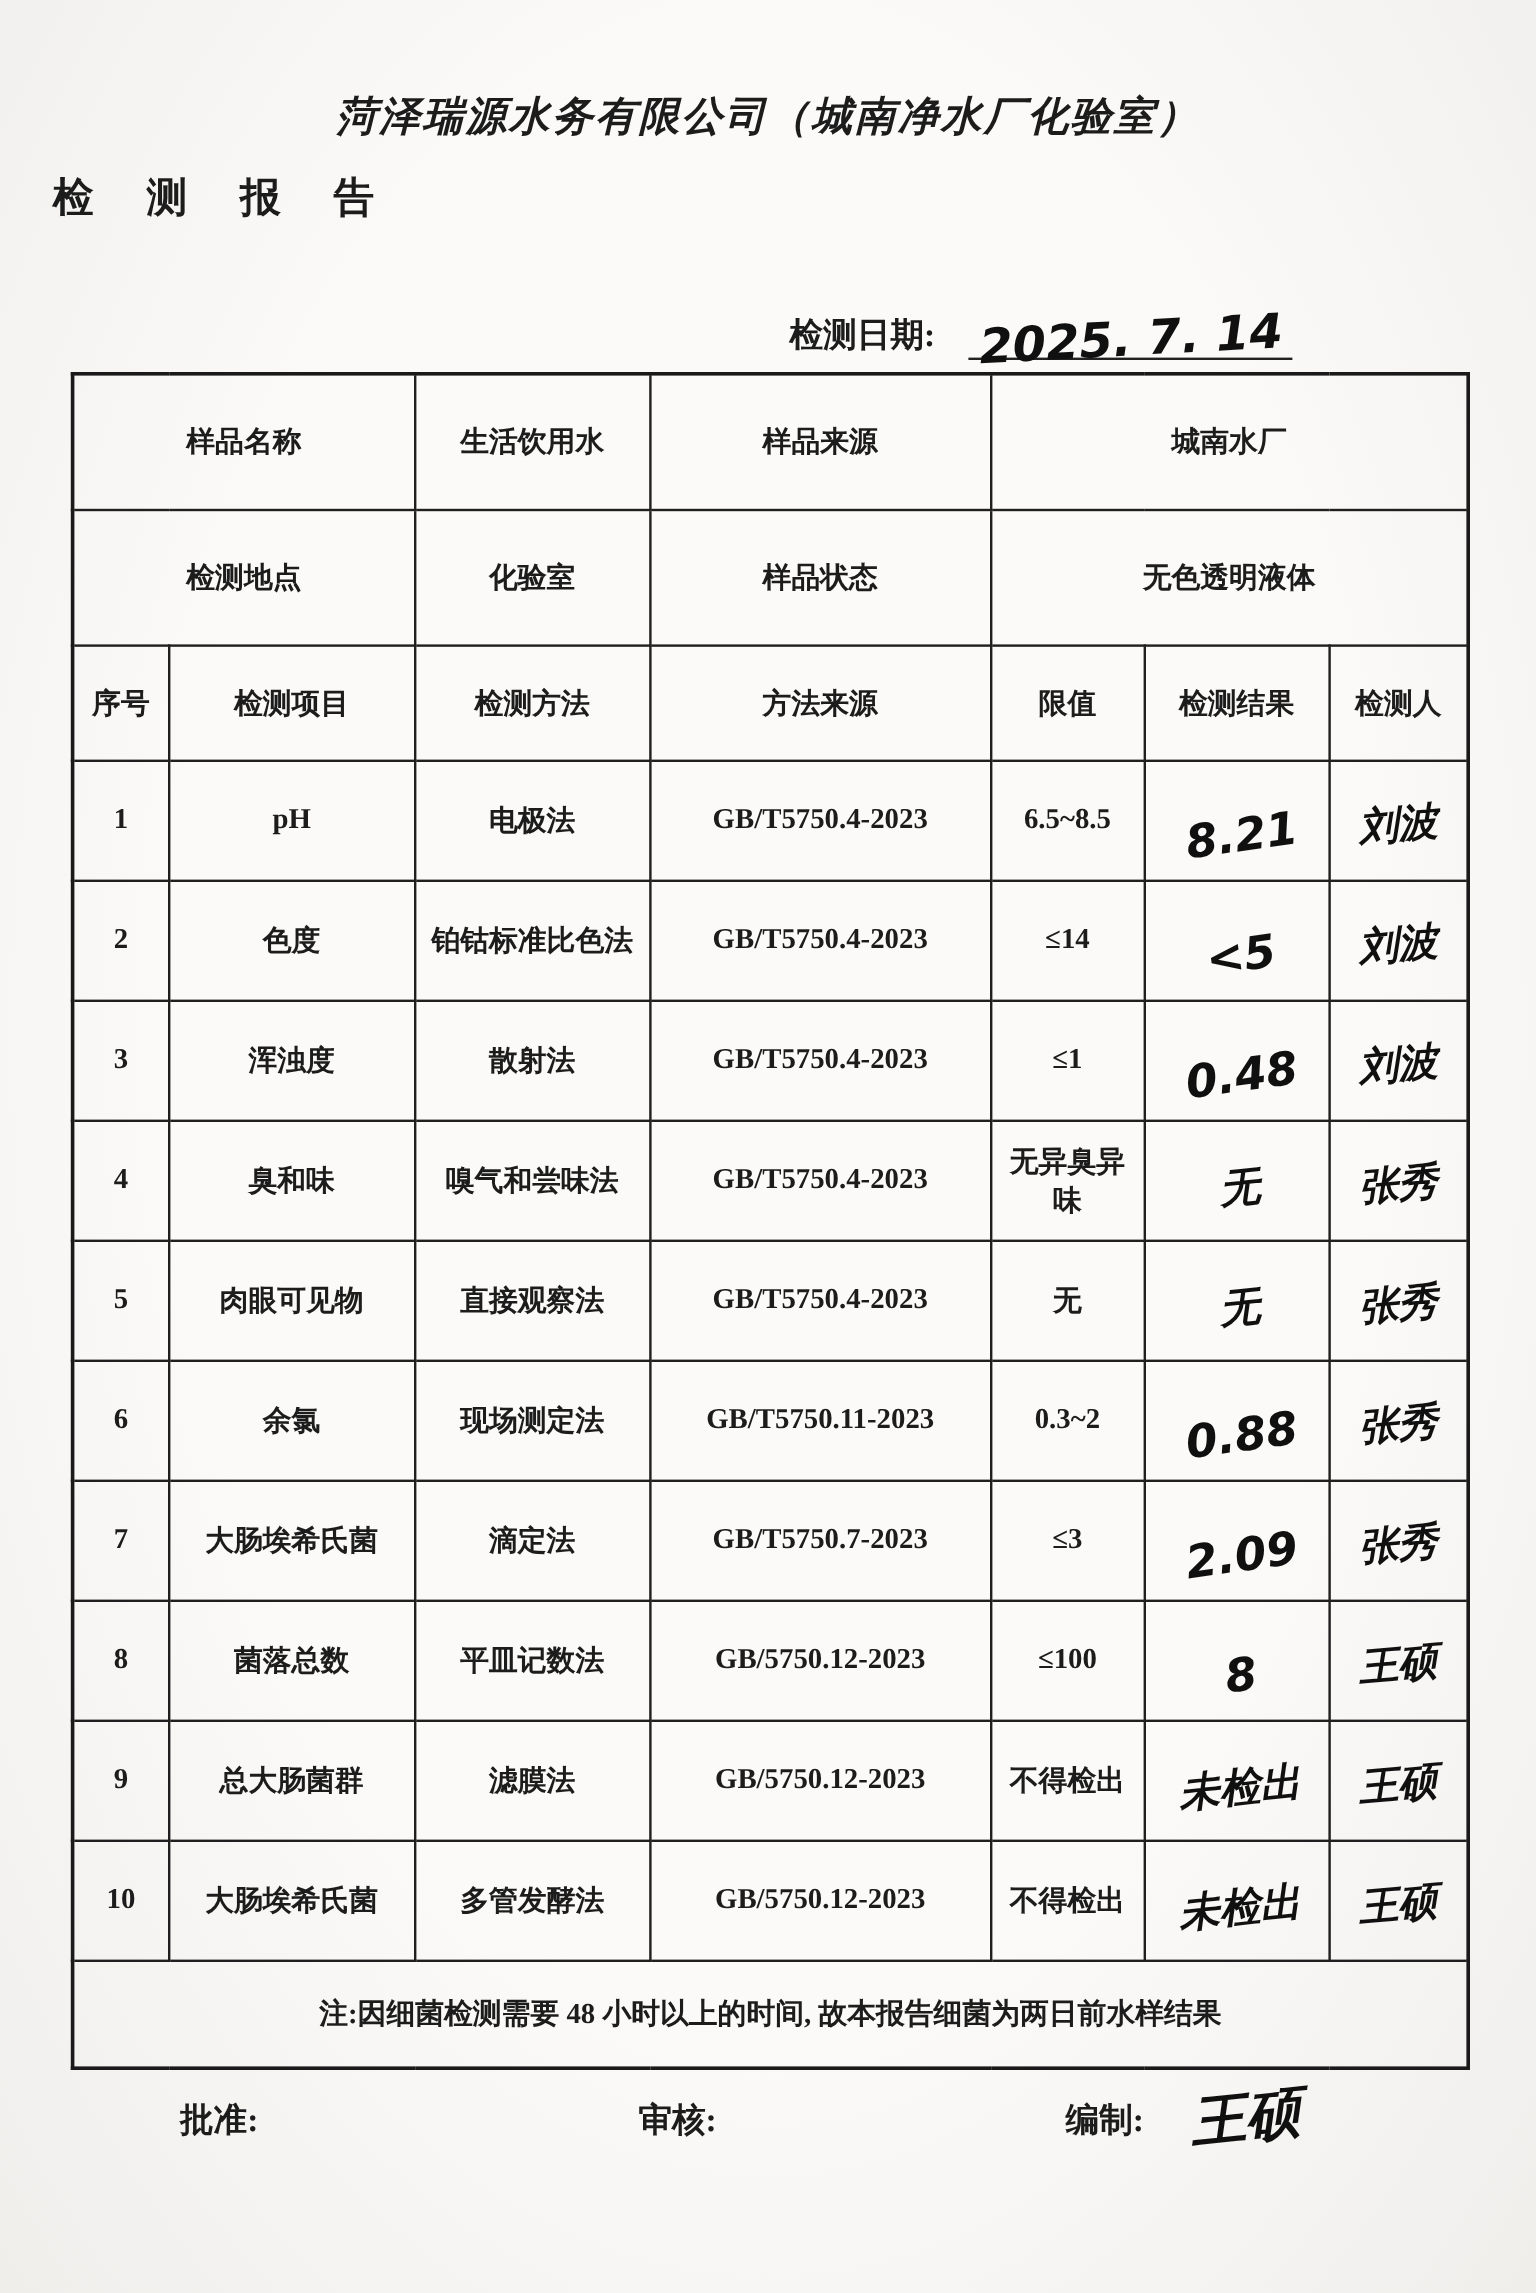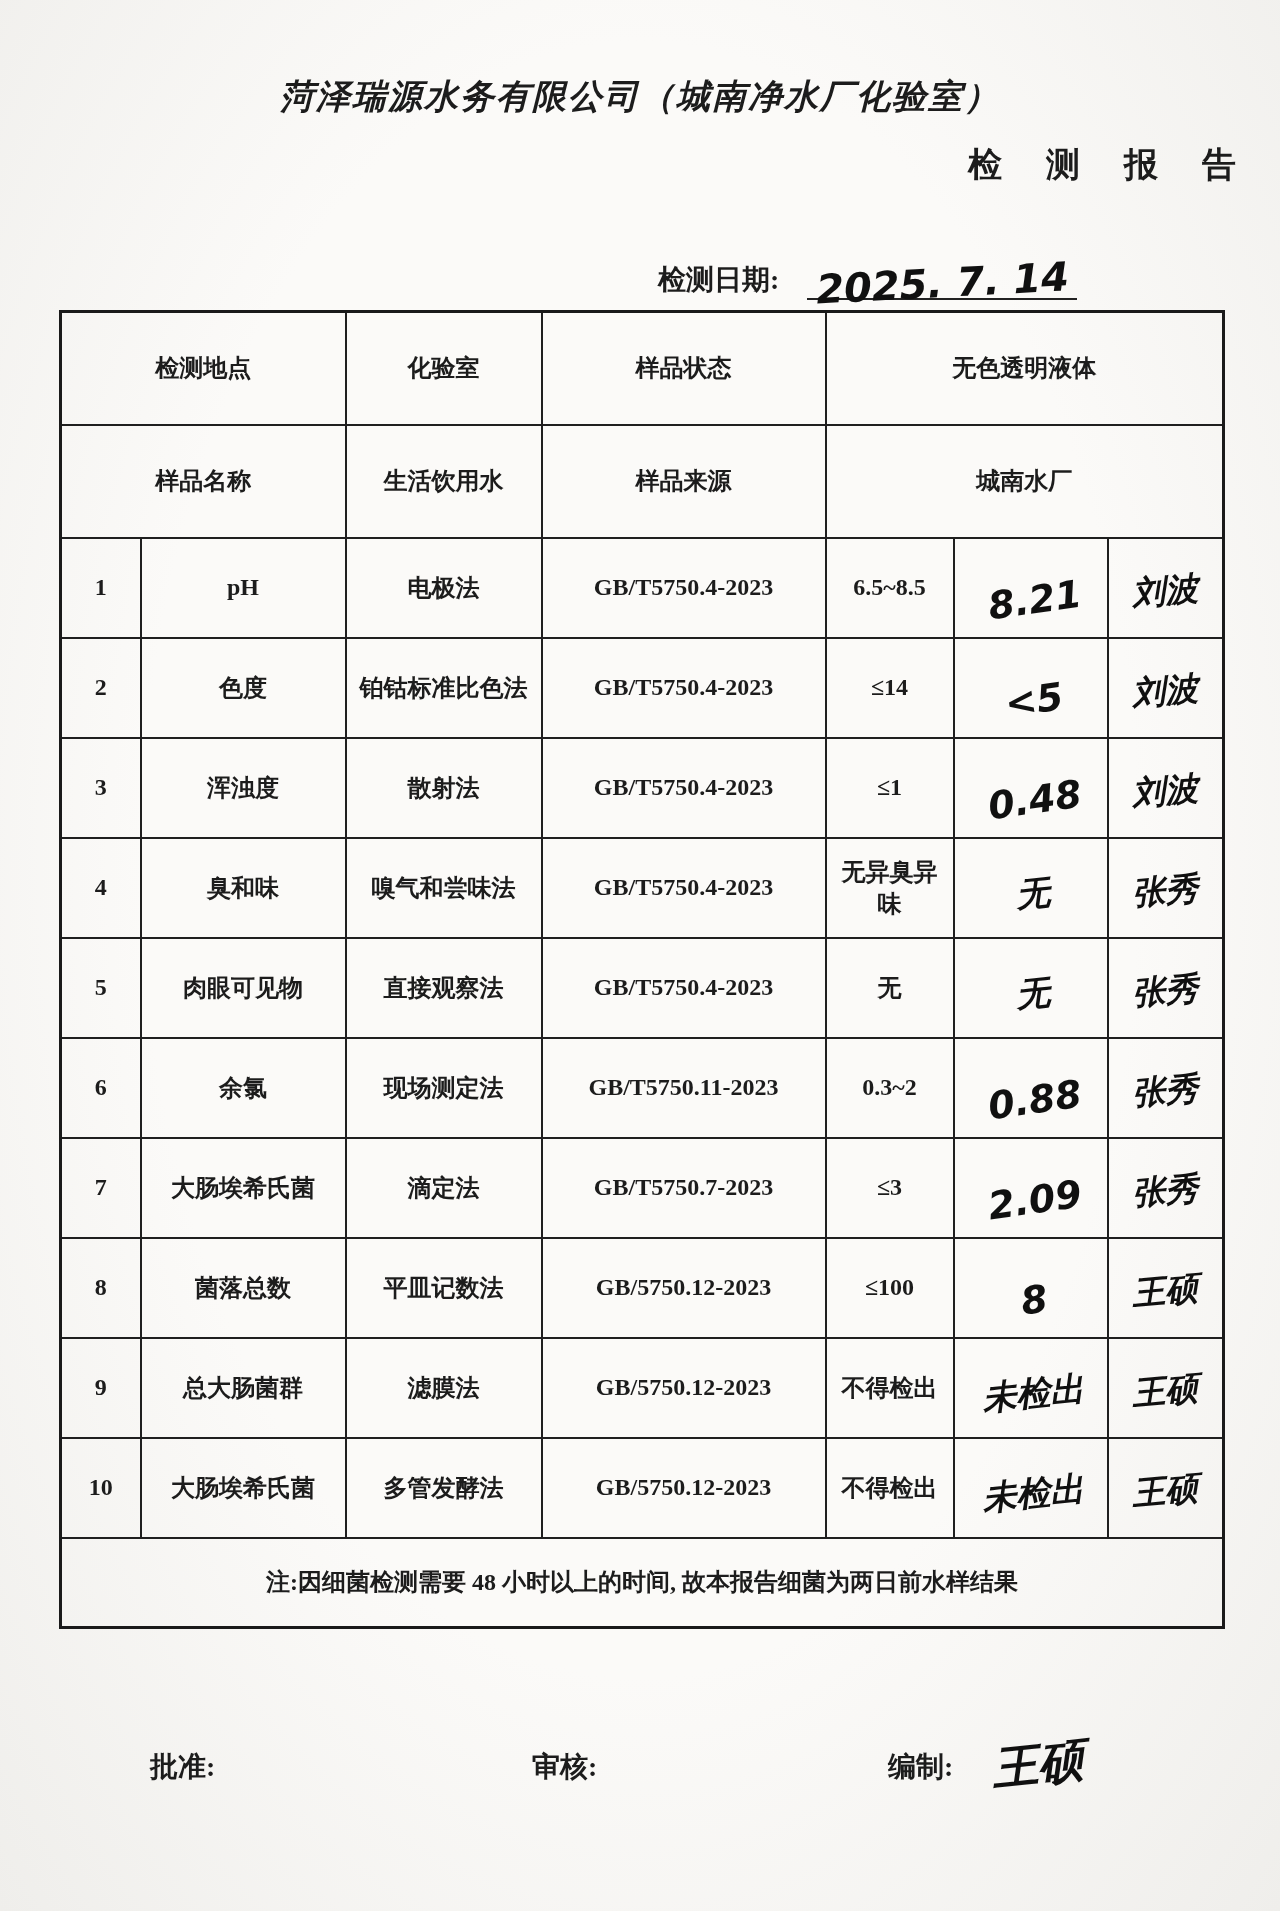--- a/index.html
+++ b/index.html
@@ -11,21 +11,21 @@
     position:relative;
     overflow:hidden;
   }
   .page{position:absolute;inset:0;}
   .title{
     position:absolute;top:74px;left:0;width:100%;
     text-align:center;font-size:34px;font-weight:600;letter-spacing:2px;font-style:italic;
   }
   .subtitle{
     position:absolute;top:142px;left:0;width:100%;
-    text-align:right;font-size:34px;font-weight:600;letter-spacing:44px;
+    text-align:left;font-size:34px;font-weight:600;letter-spacing:44px;
     text-indent:44px;
   }
   .date-line{position:absolute;top:252px;left:658px;font-size:28px;font-weight:600;white-space:nowrap;}
   .date-slot{
     display:inline-block;width:270px;margin-left:28px;
     border-bottom:2px solid #222;text-align:center;vertical-align:baseline;
   }
   .hand{
     display:inline-block;
     font-family:"DejaVu Sans",sans-serif;
@@ -79,32 +79,41 @@
         <col style="width:205px">
         <col style="width:196px">
       <col style="width:284px">
         <col style="width:128px">
         <col style="width:154px">
         <col style="width:116px">
     </colgroup>
 
     <tbody>
         <tr class="info-row">
+      <td colspan="2">样品名称</td>
+      <td>生活饮用水</td>
+      <td>样品来源</td>
+      <td colspan="3">城南水厂</td>
+    </tr>
+    <tr class="info-row">
       <td colspan="2">检测地点</td>
       <td>化验室</td>
       <td>样品状态</td>
       <td colspan="3">无色透明液体</td>
     </tr>
-    <tr class="info-row">
-      <td colspan="2">样品名称</td>
-      <td>生活饮用水</td>
-      <td>样品来源</td>
-      <td colspan="3">城南水厂</td>
-    </tr>
-
+
+    <tr class="head-row">
+      <th>序号</th>
+      <th>检测项目</th>
+      <th>检测方法</th>
+      <th>方法来源</th>
+      <th>限值</th>
+      <th>检测结果</th>
+      <th>检测人</th>
+    </tr>
 
     <tr class="body-row">
       <td>1</td>
       <td>pH</td>
       <td>电极法</td>
       <td class="source-cell">GB/T5750.4-2023</td>
       <td>6.5~8.5</td>
       <td><span class="hand hw-result">8.21</span></td>
       <td><span class="hand hw-tester">刘波</span></td>
     </tr>

